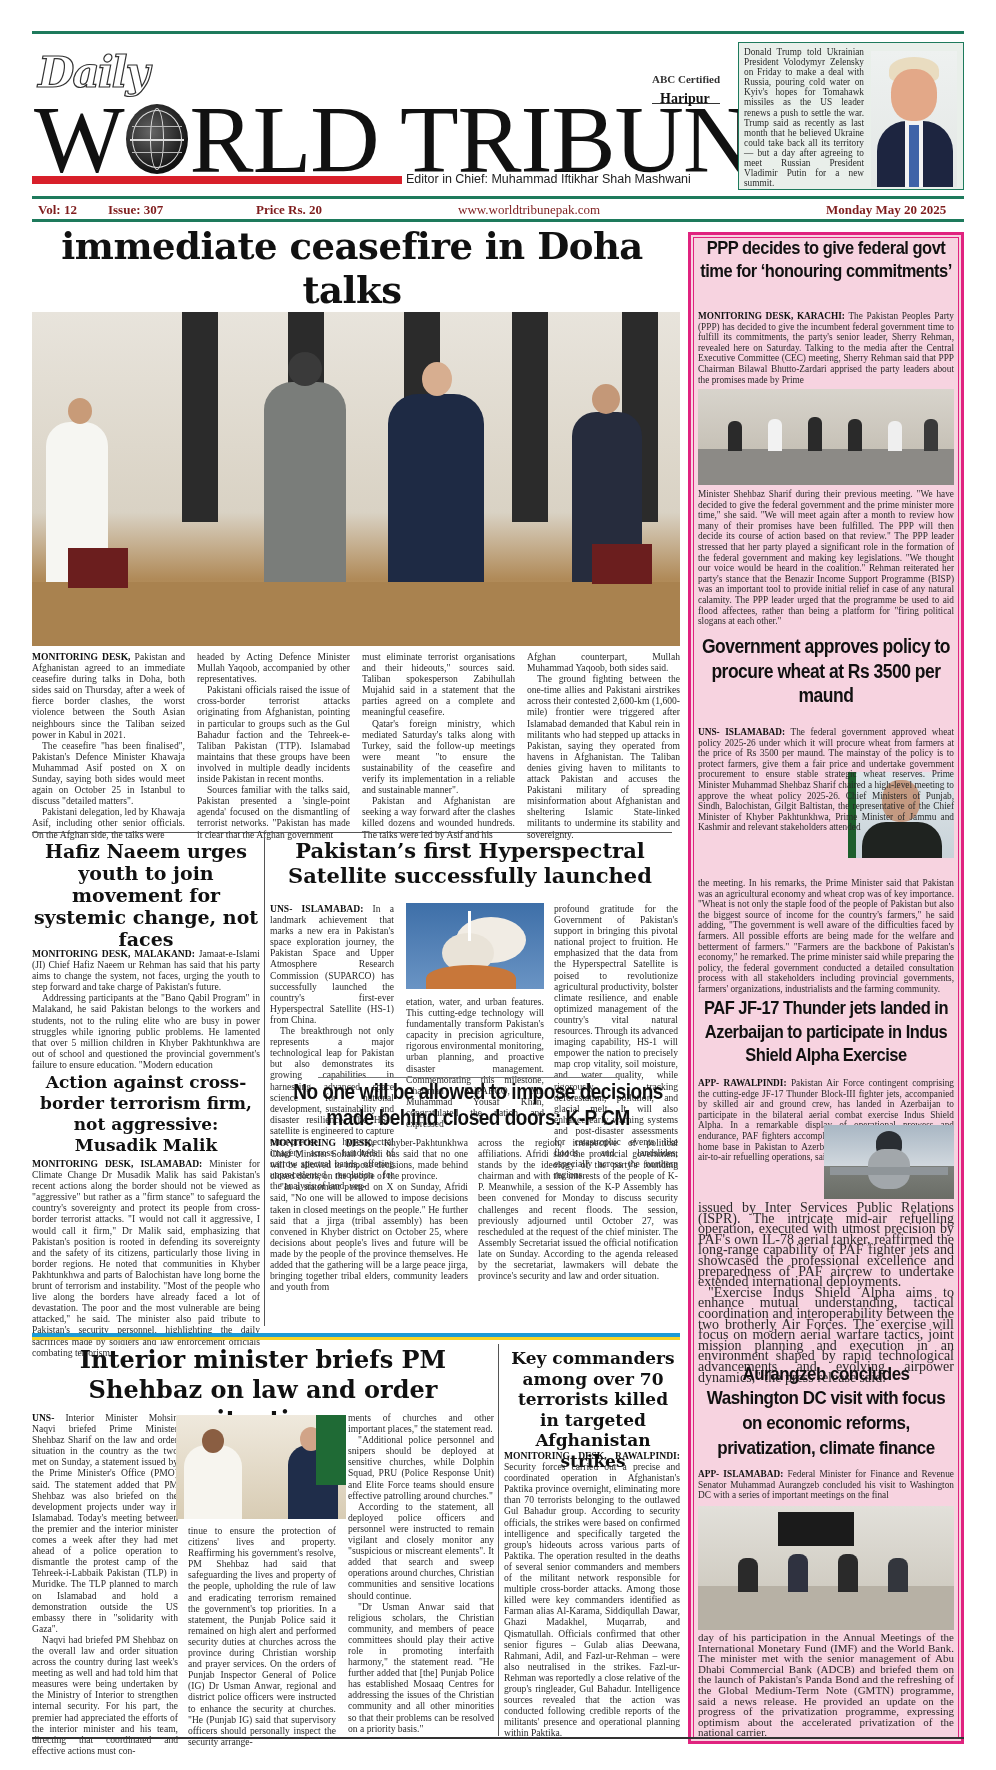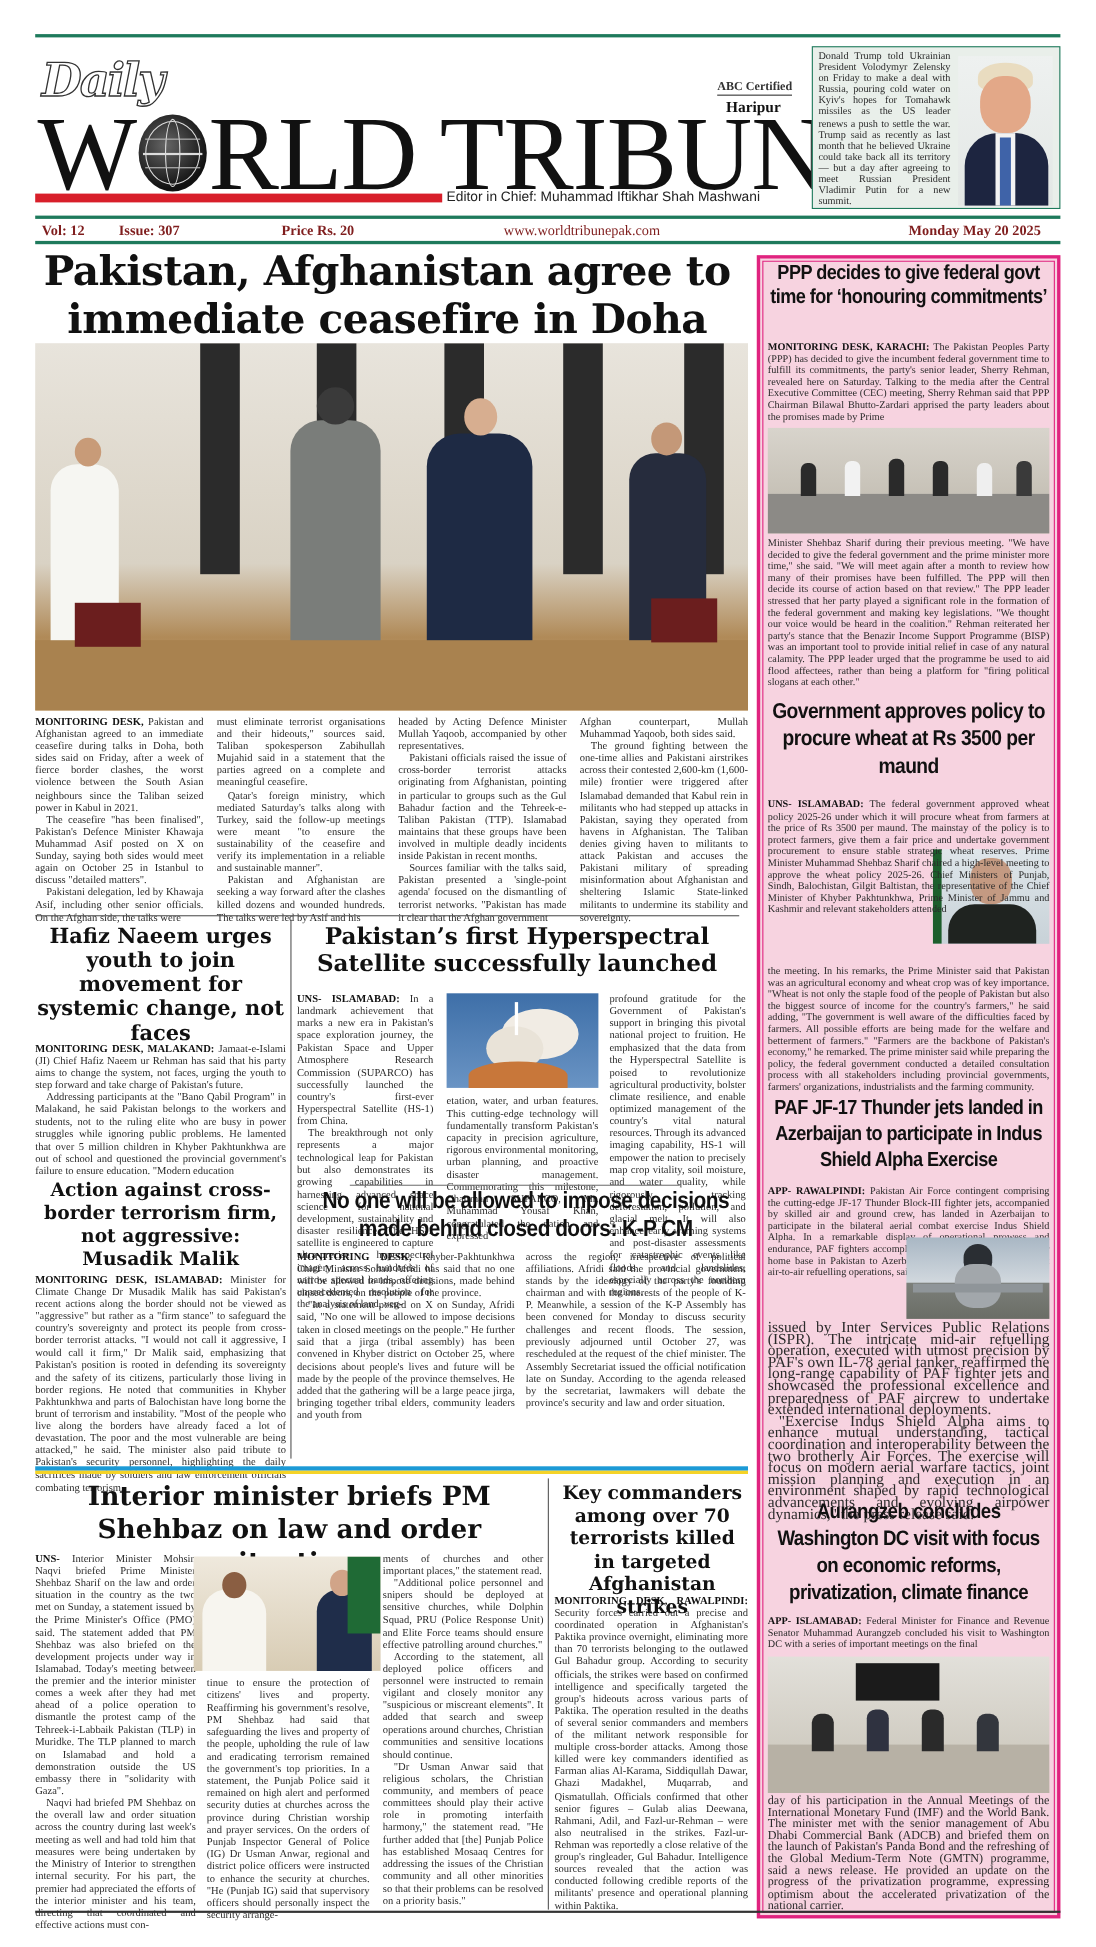--- a/index.html
+++ b/index.html
@@ -22,21 +22,21 @@
 
 <div class="rule-green" style="top:31px;height:3px"></div>
 
 <div class="abs" style="left:32px;top:48px;width:620px;height:130px">
   <div class="abs" style="left:6px;top:0;font-family:'DejaVu Serif',serif;font-style:italic;font-weight:bold;font-size:42px;color:#fff;-webkit-text-stroke:1.2px #333;letter-spacing:-2px">Daily</div>
   <div class="abs" style="left:2px;top:44px;font-family:'Liberation Serif',serif;font-size:96px;line-height:96px;color:#111;letter-spacing:-1px;white-space:nowrap">
     <span>W</span><span style="display:inline-block;width:62px;height:70px;border-radius:50%;background:radial-gradient(circle at 40% 40%,#666,#111 70%);vertical-align:-2px;margin:0 2px;position:relative;overflow:hidden"><span style="position:absolute;inset:6px;border:1.5px solid #ddd;border-radius:50%"></span><span style="position:absolute;left:50%;top:4px;bottom:4px;width:14px;margin-left:-7px;border:1.5px solid #ddd;border-radius:50%"></span><span style="position:absolute;left:4px;right:4px;top:50%;height:1.5px;background:#ddd"></span><span style="position:absolute;left:6px;right:6px;top:32%;height:1px;background:#bbb"></span><span style="position:absolute;left:6px;right:6px;top:68%;height:1px;background:#bbb"></span></span><span>RLD TRIBUNE</span>
   </div>
 </div>
 
-<div class="abs" style="left:652px;top:73px;font-family:'Liberation Serif',serif;font-weight:bold;font-size:11px;color:#333;border-bottom:1px solid #333;padding-bottom:1px">ABC Certified</div>
+<div class="abs" style="left:652px;top:73px;font-family:'Liberation Serif',serif;font-weight:bold;font-size:11px;color:#333;border-bottom:1px solid #333;padding-bottom:18px">ABC Certified</div>
 <div class="abs" style="left:660px;top:91px;font-family:'Liberation Serif',serif;font-weight:bold;font-size:14px;color:#111">Haripur</div>
 
 <div class="abs" style="left:32px;top:176px;width:370px;height:8px;background:#d81f2a"></div>
 <div class="abs" style="left:406px;top:172px;font-family:'Liberation Sans',sans-serif;font-size:12.5px;color:#222;white-space:nowrap">Editor in Chief: Muhammad Iftikhar Shah Mashwani</div>
 
 <div class="abs" style="left:738px;top:42px;width:226px;height:148px;border:1.5px solid #1e7a5c;background:#e9efea">
   <div class="abs body-text" style="left:5px;top:4px;width:120px;font-size:9.3px;line-height:10.1px">Donald Trump told Ukrainian President Volodymyr Zelensky on Friday to make a deal with Russia, pouring cold water on Kyiv's hopes for Tomahawk missiles as the US leader renews a push to settle the war. Trump said as recently as last month that he believed Ukraine could take back all its territory — but a day after agreeing to meet Russian President Vladimir Putin for a new summit.</div>
   <div class="photo" style="left:132px;top:8px;width:86px;height:136px;background:linear-gradient(#eef1f0,#e3e7e5)">
     <div class="abs" style="left:18px;top:6px;width:50px;height:26px;border-radius:50% 50% 30% 30%;background:#e9dcc0"></div>
     <div class="abs" style="left:20px;top:18px;width:46px;height:52px;border-radius:45%;background:#e3a888"></div>
@@ -50,21 +50,20 @@
 <div class="abs" style="left:32px;top:202px;width:932px;height:16px;font-family:'Liberation Serif',serif;font-weight:bold;font-size:13px;color:#7f1d1d">
   <span class="abs" style="left:6px">Vol: 12</span>
   <span class="abs" style="left:76px">Issue: 307</span>
   <span class="abs" style="left:224px">Price Rs. 20</span>
   <span class="abs" style="left:426px;font-weight:normal">www.worldtribunepak.com</span>
   <span class="abs" style="left:794px">Monday May 20 2025</span>
 </div>
 <div class="rule-green" style="top:219px;height:3px"></div>
 
 <div class="abs serif-head" style="left:32px;top:224px;width:640px;font-size:37px;line-height:44px;letter-spacing:-0.5px">
-  <div>Pakistan, Afghanistan agree to</div>
   <div>immediate ceasefire in Doha talks</div>
 </div>
 
 <div class="photo" style="left:32px;top:312px;width:648px;height:334px;background:linear-gradient(180deg,#e8e4dc 0%,#d9d2c4 60%,#b08a58 80%,#c4a06d 100%)">
   <div class="abs" style="left:150px;top:0;width:36px;height:210px;background:#2b2b2b"></div>
   <div class="abs" style="left:256px;top:0;width:36px;height:210px;background:#2b2b2b"></div>
   <div class="abs" style="left:372px;top:0;width:36px;height:210px;background:#2b2b2b"></div>
   <div class="abs" style="left:480px;top:0;width:36px;height:210px;background:#2b2b2b"></div>
   <div class="abs" style="left:590px;top:0;width:36px;height:210px;background:#2b2b2b"></div>
   <div class="abs" style="left:14px;top:110px;width:62px;height:180px;border-radius:24px 24px 0 0;background:#f6f6f2"></div>
@@ -75,33 +74,33 @@
   <div class="abs" style="left:390px;top:50px;width:30px;height:34px;border-radius:50%;background:#d7ae90"></div>
   <div class="abs" style="left:540px;top:100px;width:70px;height:200px;border-radius:24px 24px 0 0;background:#262c3d"></div>
   <div class="abs" style="left:560px;top:72px;width:28px;height:30px;border-radius:50%;background:#c49878"></div>
   <div class="abs" style="left:0;top:270px;width:648px;height:64px;background:#a9824f"></div>
   <div class="abs" style="left:36px;top:236px;width:60px;height:40px;background:#6b1e1e"></div>
   <div class="abs" style="left:560px;top:232px;width:60px;height:40px;background:#6b1e1e"></div>
 </div>
 
 <div class="abs body-text cols" style="left:32px;top:651px;width:648px">
   <div>
-    <p class="first"><span class="dateline">MONITORING DESK,</span><span> Pakistan and Afghanistan agreed to an immediate ceasefire during talks in Doha, both sides said on Friday, after a week of fierce border clashes, the worst violence between the South Asian neighbours since the Taliban seized power in Kabul in 2021.</span></p>
+    <p class="first"><span class="dateline">MONITORING DESK,</span><span> Pakistan and Afghanistan agreed to an immediate ceasefire during talks in Doha, both sides said on Thursday, after a week of fierce border clashes, the worst violence between the South Asian neighbours since the Taliban seized power in Kabul in 2021.</span></p>
     <p>The ceasefire "has been finalised", Pakistan's Defence Minister Khawaja Muhammad Asif posted on X on Sunday, saying both sides would meet again on October 25 in Istanbul to discuss "detailed matters".</p>
     <p>Pakistani delegation, led by Khawaja Asif, including other senior officials. On the Afghan side, the talks were</p>
+  </div>
+  <div>
+    <p class="first">headed by Acting Defence Minister Mullah Yaqoob, accompanied by other representatives.</p>
+    <p>Pakistani officials raised the issue of cross-border terrorist attacks originating from Afghanistan, pointing in particular to groups such as the Gul Bahadur faction and the Tehreek-e-Taliban Pakistan (TTP). Islamabad maintains that these groups have been involved in multiple deadly incidents inside Pakistan in recent months.</p>
+    <p>Sources familiar with the talks said, Pakistan presented a 'single-point agenda' focused on the dismantling of terrorist networks. "Pakistan has made it clear that the Afghan government</p>
   </div>
   <div>
     <p class="first">must eliminate terrorist organisations and their hideouts," sources said. Taliban spokesperson Zabihullah Mujahid said in a statement that the parties agreed on a complete and meaningful ceasefire.</p>
     <p>Qatar's foreign ministry, which mediated Saturday's talks along with Turkey, said the follow-up meetings were meant "to ensure the sustainability of the ceasefire and verify its implementation in a reliable and sustainable manner".</p>
     <p>Pakistan and Afghanistan are seeking a way forward after the clashes killed dozens and wounded hundreds. The talks were led by Asif and his</p>
-  </div>
-  <div>
-    <p class="first">headed by Acting Defence Minister Mullah Yaqoob, accompanied by other representatives.</p>
-    <p>Pakistani officials raised the issue of cross-border terrorist attacks originating from Afghanistan, pointing in particular to groups such as the Gul Bahadur faction and the Tehreek-e-Taliban Pakistan (TTP). Islamabad maintains that these groups have been involved in multiple deadly incidents inside Pakistan in recent months.</p>
-    <p>Sources familiar with the talks said, Pakistan presented a 'single-point agenda' focused on the dismantling of terrorist networks. "Pakistan has made it clear that the Afghan government</p>
   </div>
   <div>
     <p class="first">Afghan counterpart, Mullah Muhammad Yaqoob, both sides said.</p>
     <p>The ground fighting between the one-time allies and Pakistani airstrikes across their contested 2,600-km (1,600-mile) frontier were triggered after Islamabad demanded that Kabul rein in militants who had stepped up attacks in Pakistan, saying they operated from havens in Afghanistan. The Taliban denies giving haven to militants to attack Pakistan and accuses the Pakistani military of spreading misinformation about Afghanistan and sheltering Islamic State-linked militants to undermine its stability and sovereignty.</p>
   </div>
 </div>
 
 <div class="abs" style="left:32px;top:832px;width:640px;height:1px;background:#555"></div>
 
 <div class="abs serif-head" style="left:32px;top:840px;width:228px;font-size:19px;line-height:22px">Hafiz Naeem urges youth to join movement for systemic change, not faces</div>

